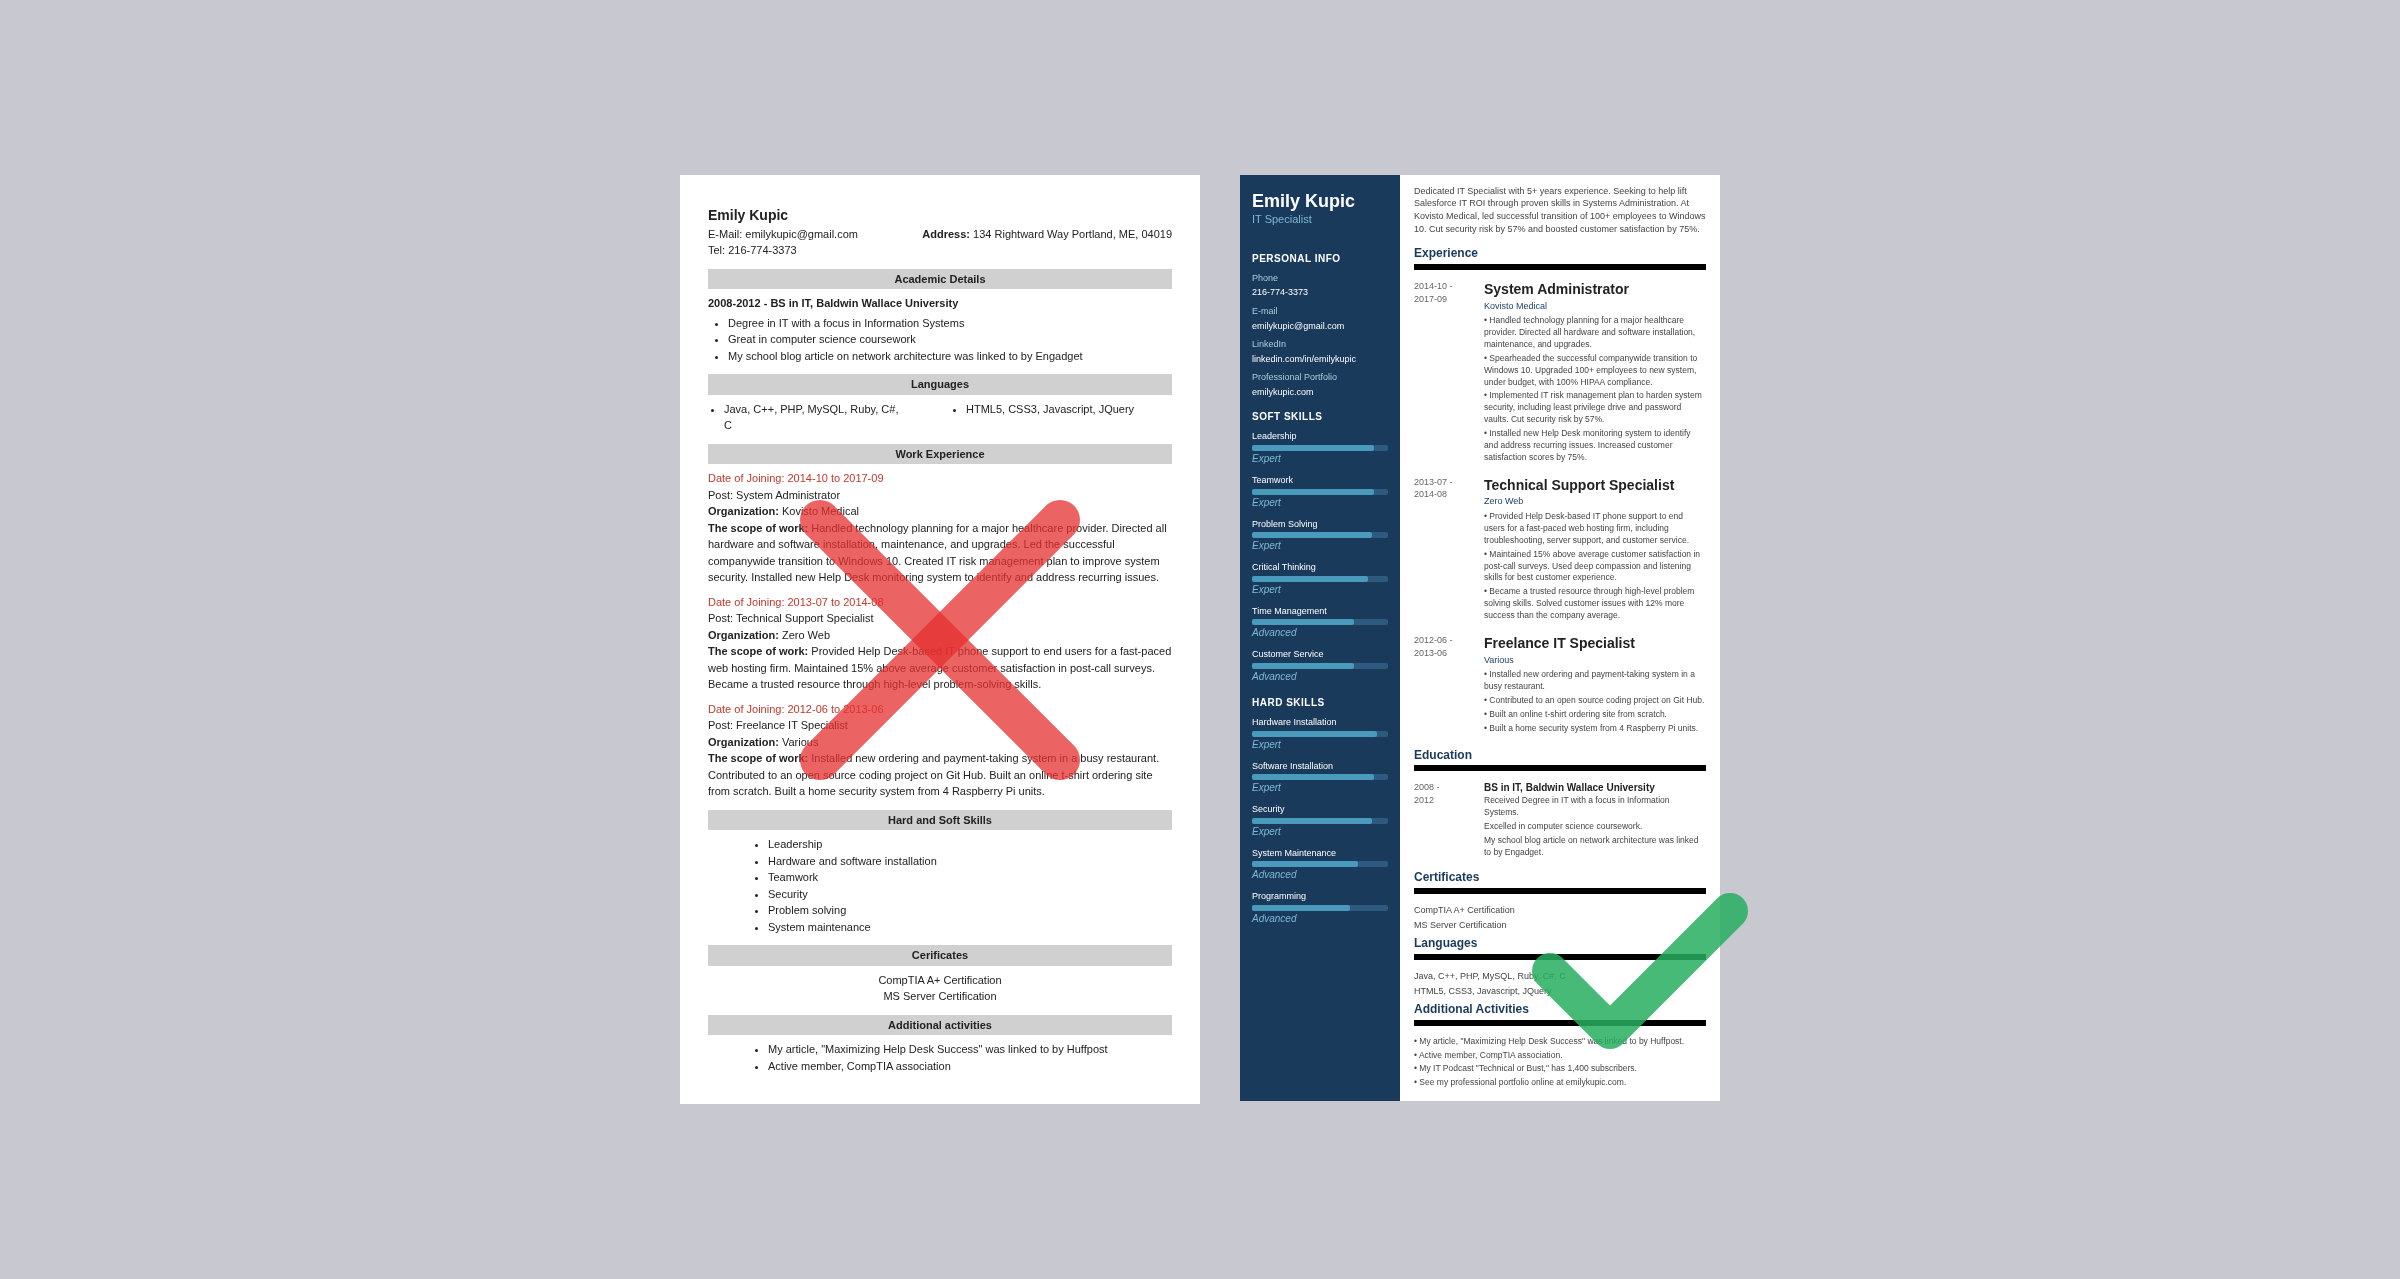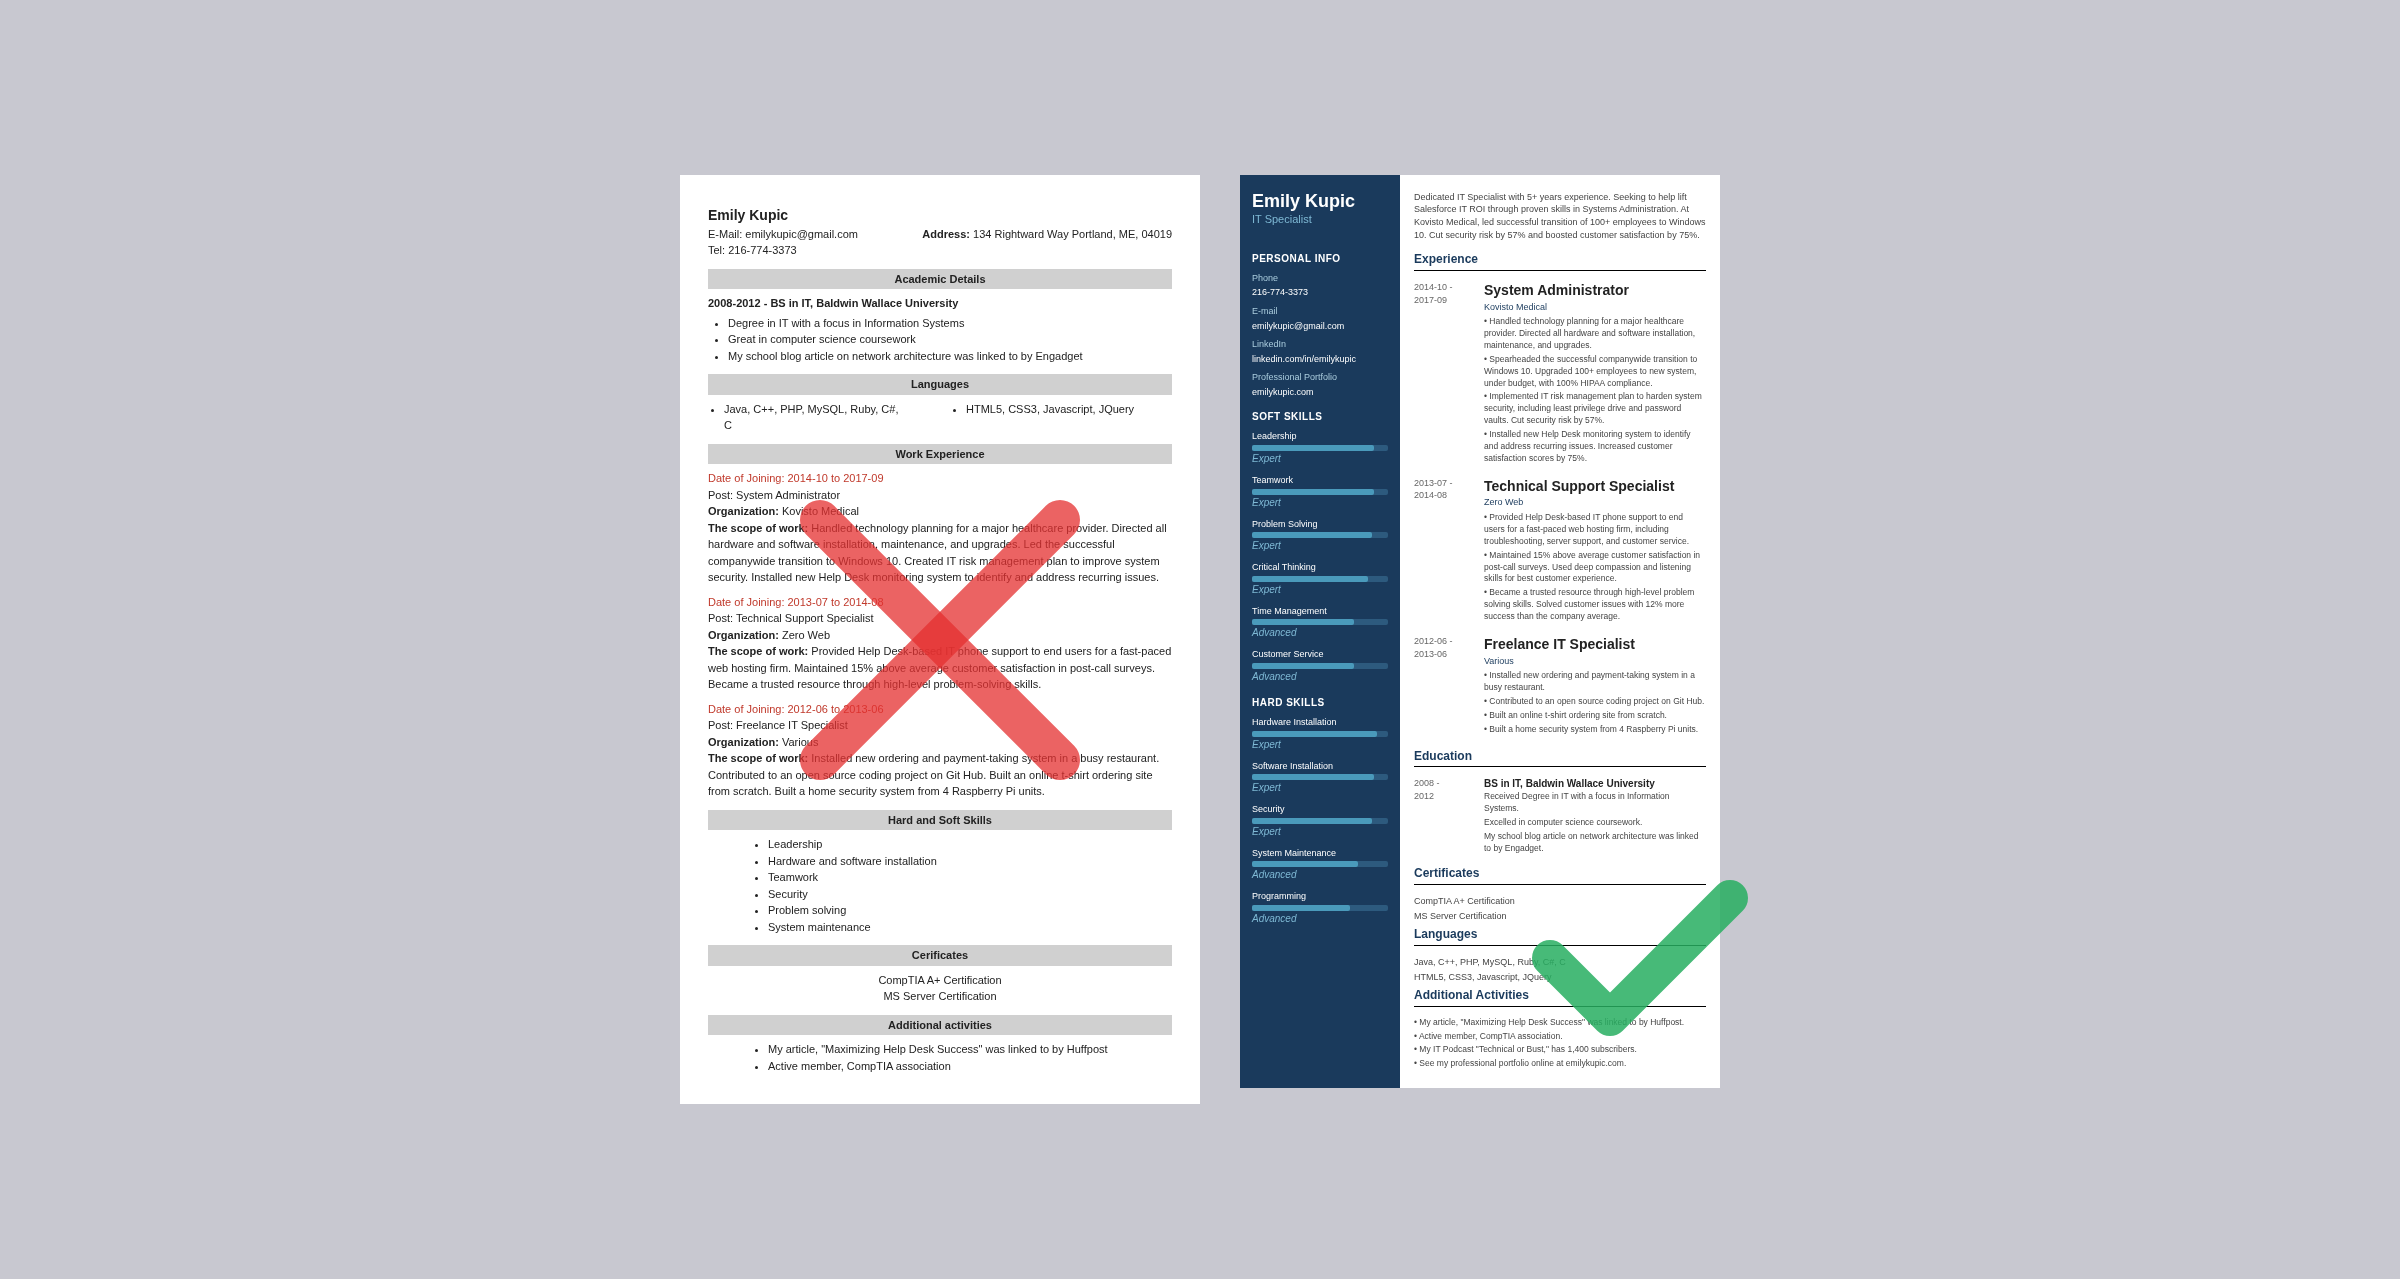--- a/index.html
+++ b/index.html
@@ -151,33 +151,33 @@
     }
     .skill-level {
       font-size: 10px;
       color: #7eb8d4;
       text-align: left;
       font-style: italic;
     }
 
     .right-main {
       flex: 1;
-      padding: 16px 14px;
+      padding: 10px 14px;
     }
     .right-main .summary {
       font-size: 9px;
       color: #444;
       margin-bottom: 10px;
       line-height: 1.4;
     }
     .right-section-title {
       font-size: 12px;
       font-weight: bold;
       color: #1a3a5c;
-      border-bottom: 1px solid #000000;
+      border-bottom: 6px solid #000000;
       margin-bottom: 10px;
       padding-bottom: 2px;
     }
     .exp-entry {
       margin-bottom: 10px;
     }
     .exp-dates {
       font-size: 9px;
       color: #666;
       float: left;

